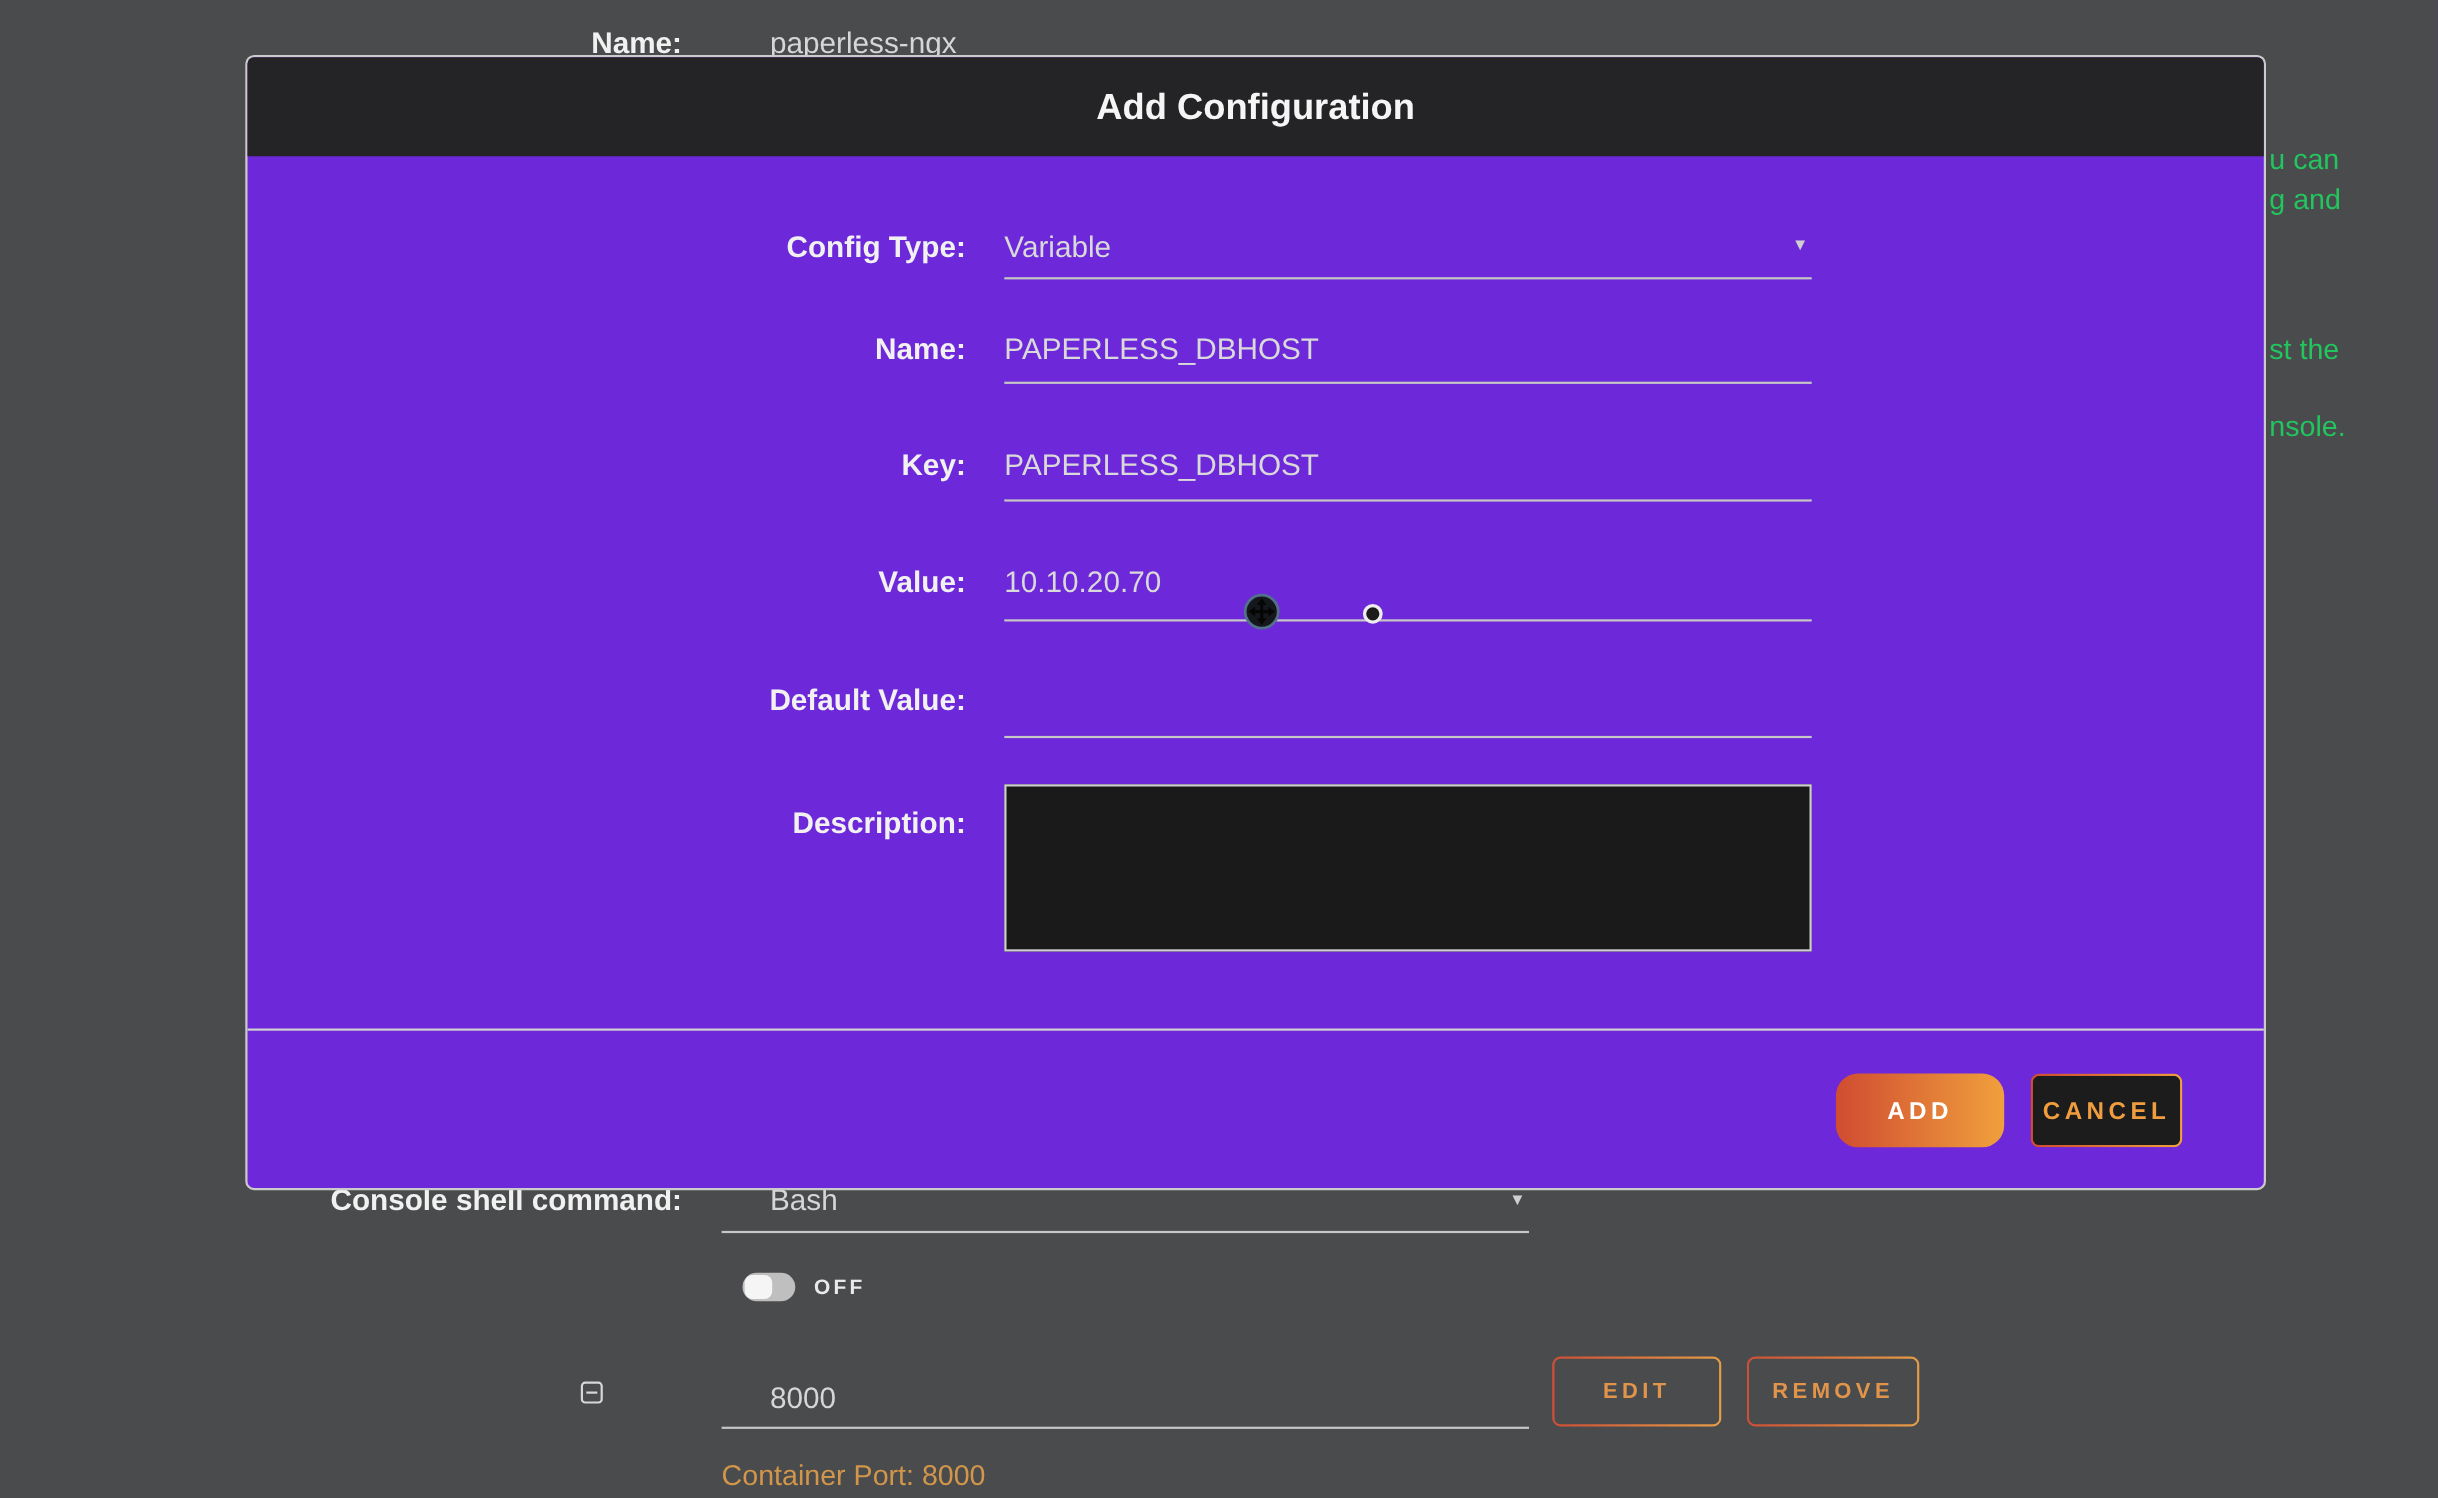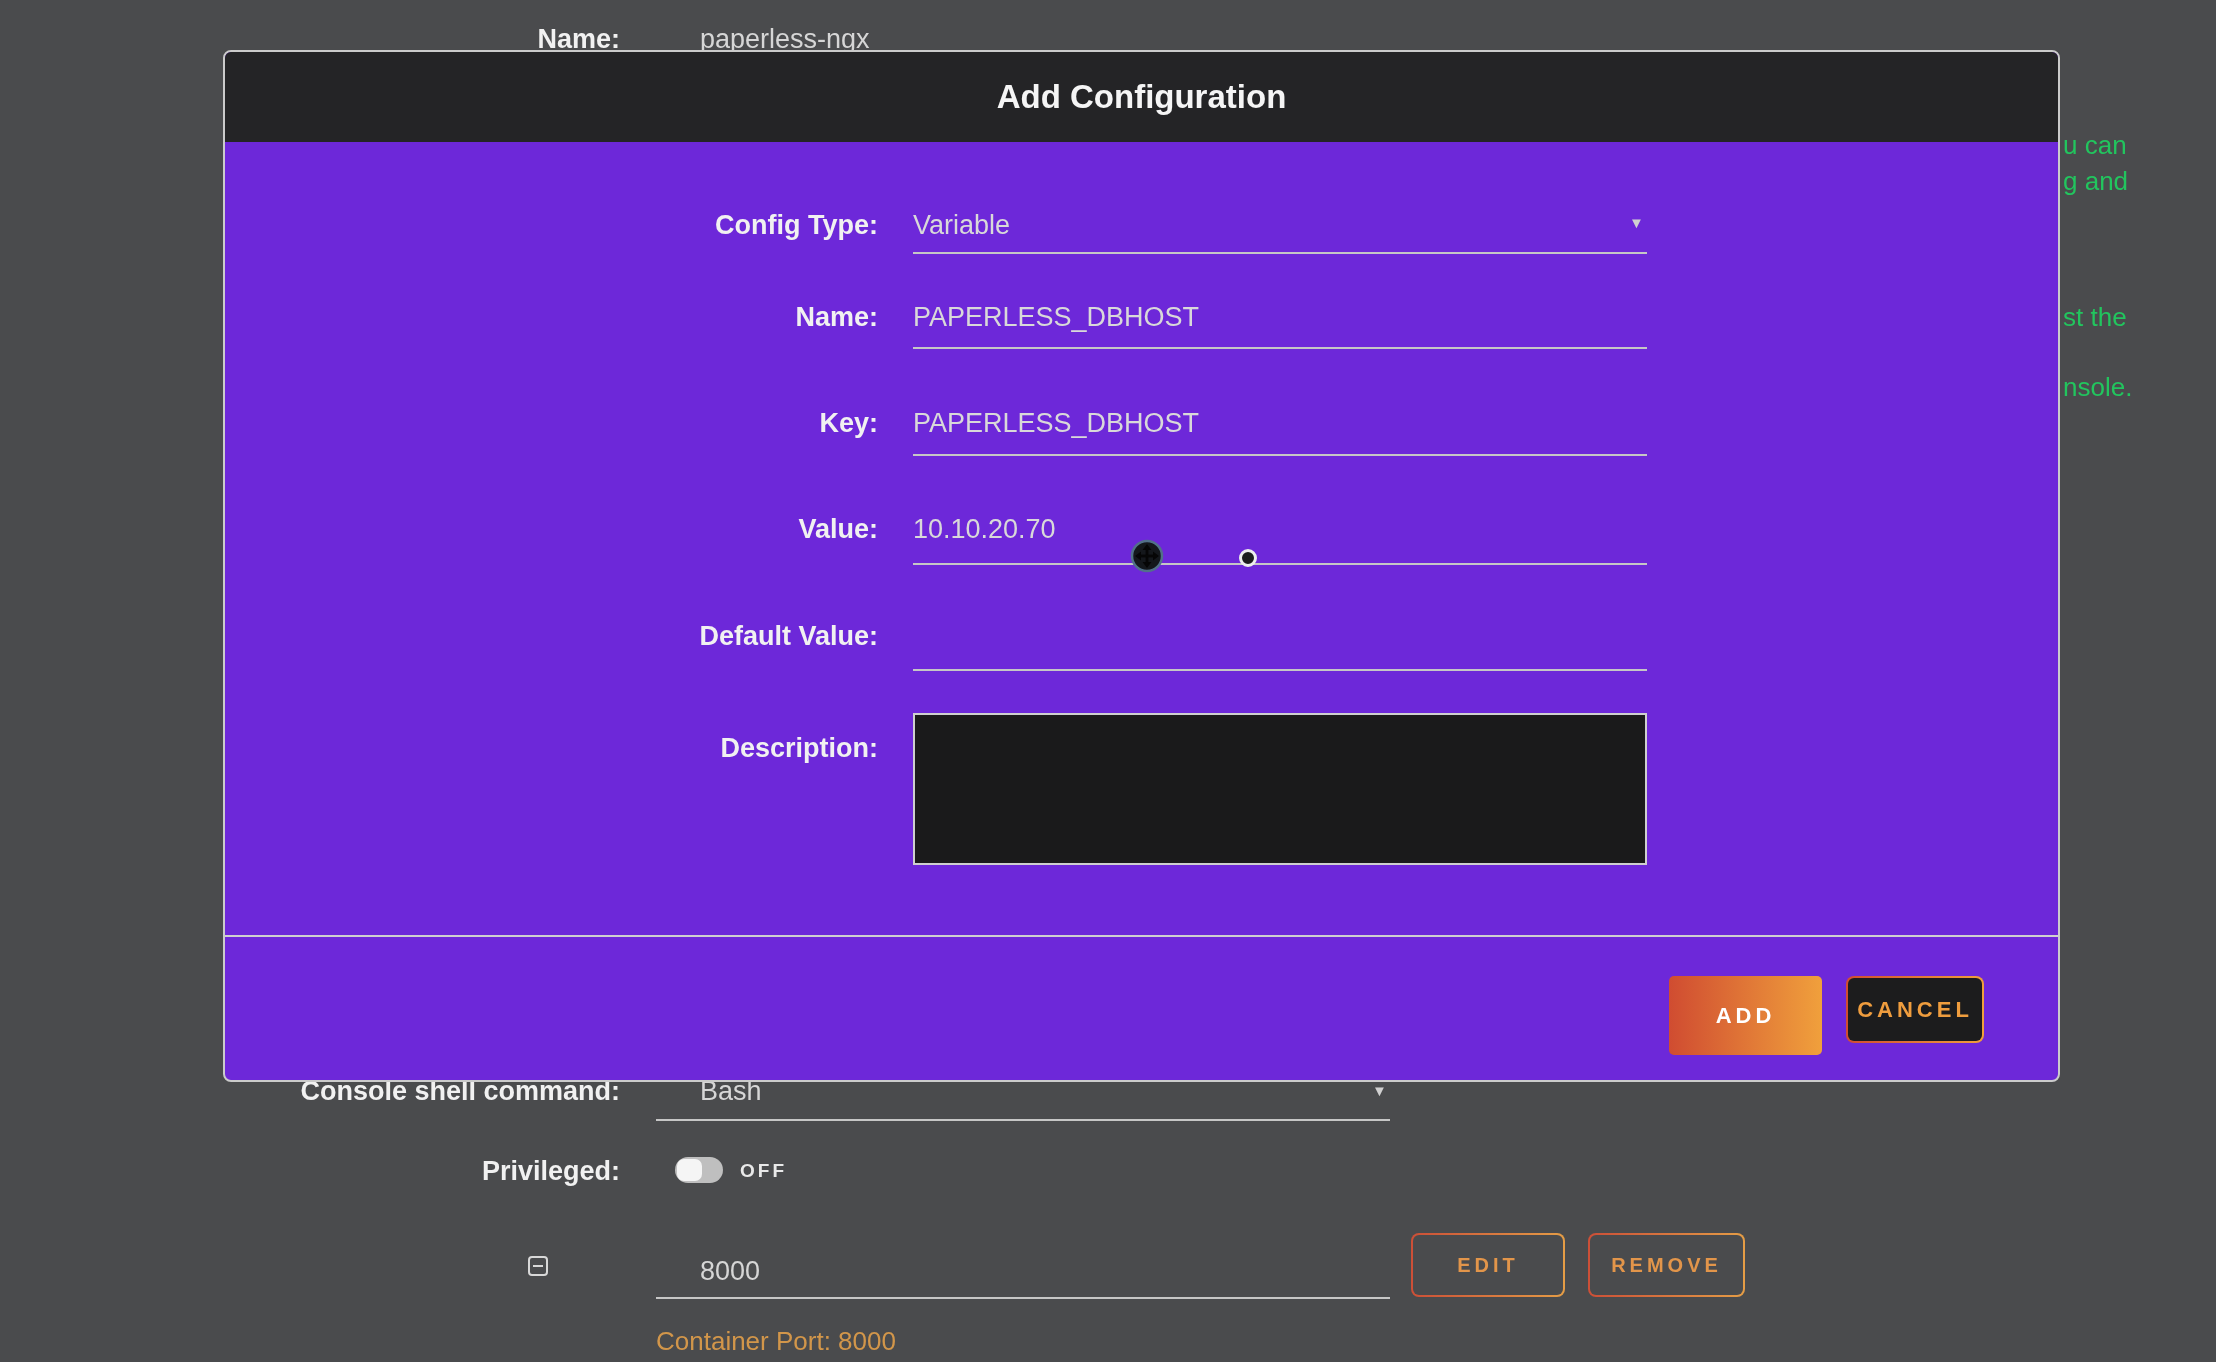--- a/index.html
+++ b/index.html
@@ -46,22 +46,22 @@
                  color:#f5f5f5; font-size:33px; font-weight:bold; }
   .m-lbl { position:absolute; left:0; width:653px; text-align:right; font-weight:bold;
            color:#f1f1f1; font-size:27px; white-space:nowrap;padding-left:32px; }
   .m-val { position:absolute; left:688px; color:#d9d9d9; font-size:27px; white-space:nowrap; }
   .m-line { position:absolute; left:688px; width:734px; height:2px; background:#c6c6c6; }
   .m-arrow { position:absolute; left:1404px; color:#d0d0d0; font-size:15px; }
   .m-textarea { position:absolute; left:688px; top:661px; width:734px; height:152px;
                 background:#1a1a1b; border:2px solid #cfcfcf; }
   .m-divider { position:absolute; left:0; top:883px; width:1833px; height:2px; background:#d0d0d0; }
 
-  .btn-add { position:absolute; left:1444px; top:924px; width:153px; height:79px;
-             border:none; border-radius:5px;
+  .btn-add { position:absolute; left:1444px; top:924px; width:153px; height:67px;
+             border:none; border-radius:20px;
              background:linear-gradient(90deg,#d04c31,#f0a03c);
              color:#ffffff; font-weight:bold; font-size:22px; letter-spacing:4px;
              display:flex; align-items:center; justify-content:center;
              font-family:"Liberation Sans", sans-serif; cursor:pointer; }
   .btn-cancel { position:absolute; left:1621px; top:924px; width:138px; height:67px;
              border:2px solid transparent; border-radius:8px;
              background:linear-gradient(#1c1c1d,#1c1c1d) padding-box,
                         linear-gradient(90deg,#d04c31,#f0a03c) border-box;
              color:#ef9d3e; font-weight:bold; font-size:22px; letter-spacing:4px;
              display:flex; align-items:center; justify-content:center;
@@ -83,21 +83,20 @@
   <div class="blue-frag" style="top:130px;">u can</div>
   <div class="blue-frag" style="top:166px;">g and</div>
   <div class="blue-frag" style="top:302px;">st the</div>
   <div class="blue-frag" style="top:372px;">nsole.</div>
 
   <div class="lbl bg-label-col" style="top:1076px;">Console shell command:</div>
   <div class="val" style="left:664px; top:1076px;">Bash</div>
   <div class="dd-arrow" style="left:1372px; top:1082px;">▼</div>
   <div class="underline" style="left:656px; top:1119px; width:734px;"></div>
 
-  <div class="lbl bg-label-col" style="top:1156px;">Privileged:</div>
   <div class="toggle">
     <div class="knob"></div>
   </div>
   <div class="toggle-state">OFF</div>
 
   <div class="collapse-box">
       <div class="minus"></div>
     </div>
   <div class="val" style="left:664px; top:1256px;">8000</div>
   <div class="underline" style="left:656px; top:1297px; width:734px;"></div>

